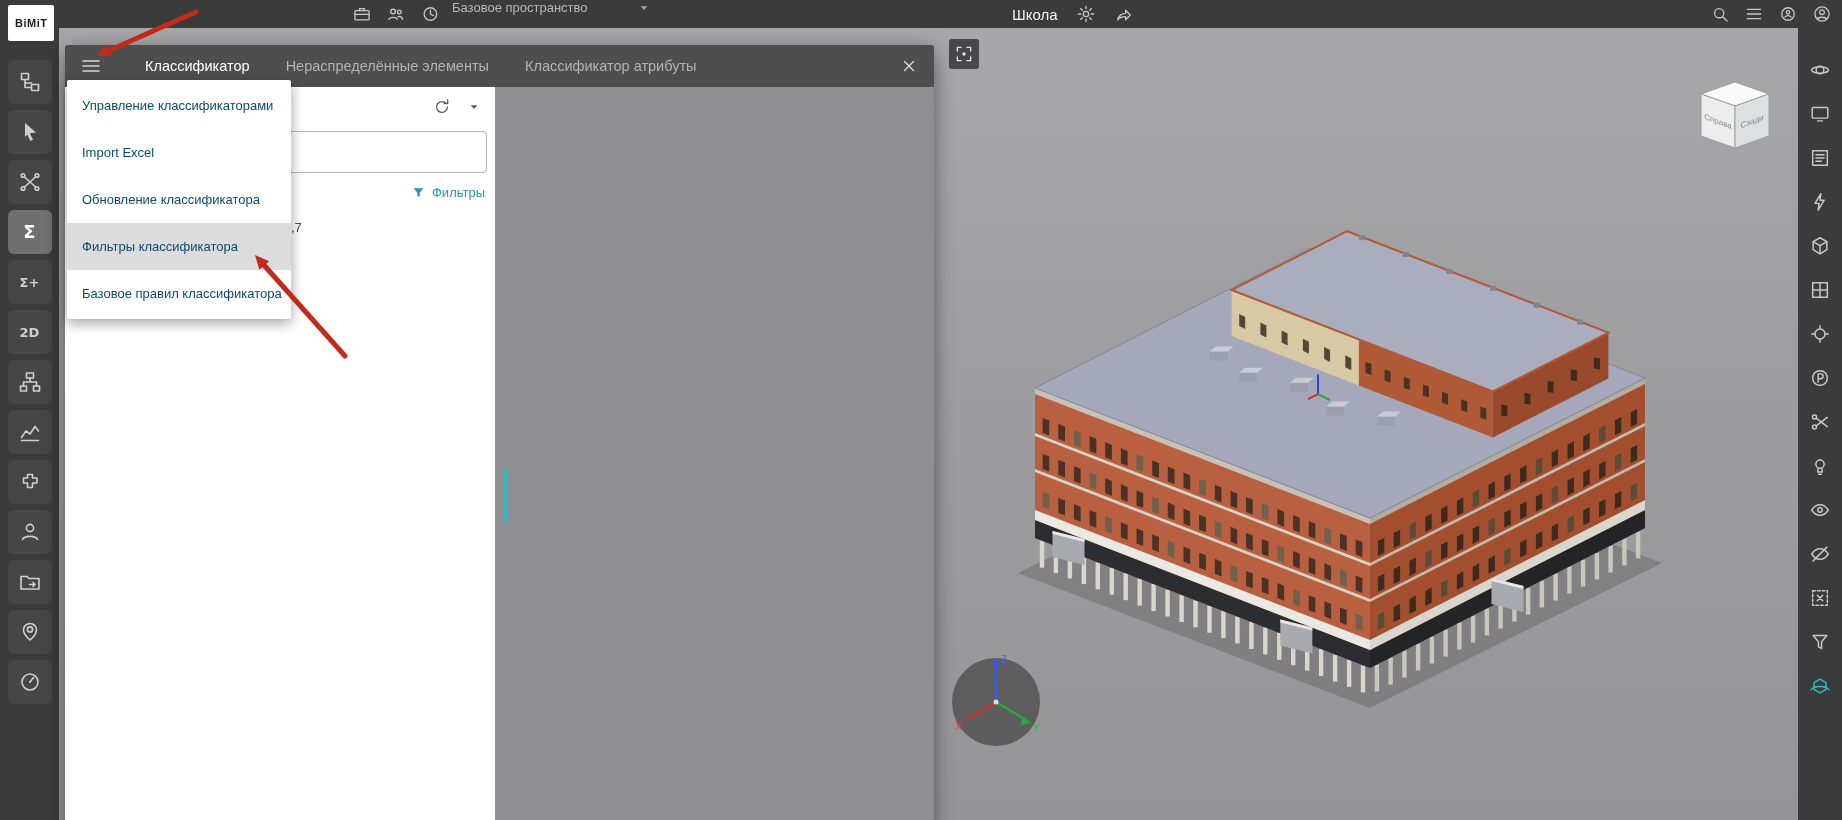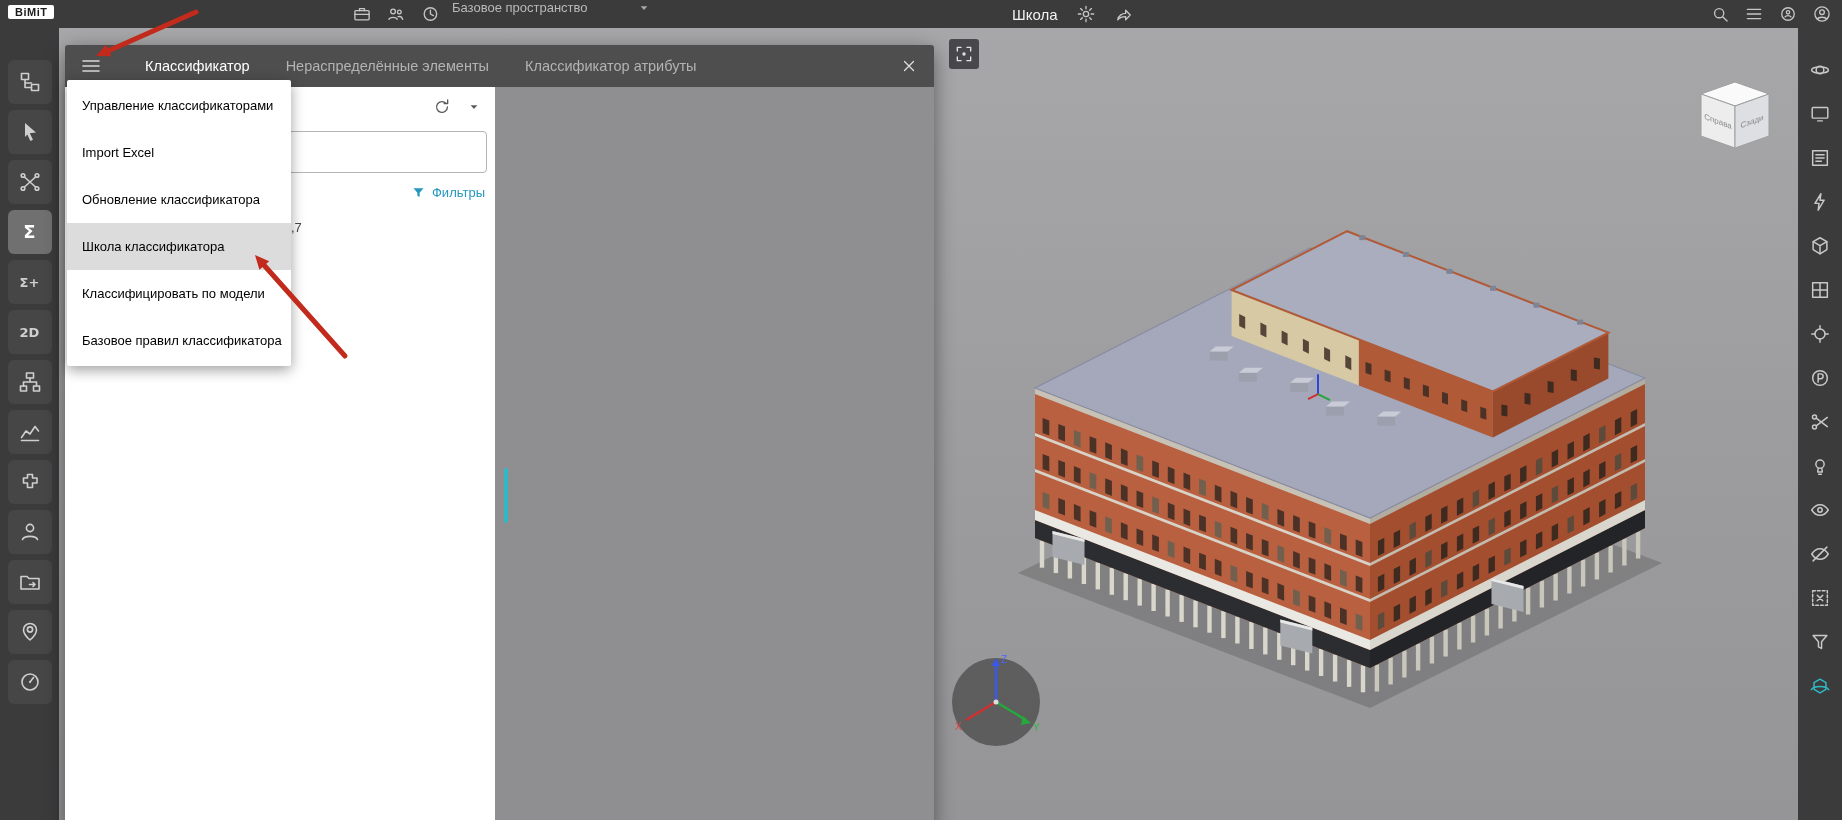--- a/index.html
+++ b/index.html
@@ -6,21 +6,21 @@
   html,body{width:1842px;height:820px;overflow:hidden;background:#3b3b3b;
     font-family:"Liberation Sans",sans-serif}
   #page{position:relative;width:1842px;height:820px}
   button{font-family:inherit}
   .ic svg{width:100%;height:100%;display:block}
   .ic svg *{fill:none;stroke:currentColor;stroke-width:1.6;stroke-linecap:round;stroke-linejoin:round}
 
   
   #topbar{position:absolute;left:0;top:0;width:1842px;height:28px;background:#3b3b3b;z-index:6}
   .logo{position:absolute;left:8px;top:5px;background:#fff;color:#1c1c1c;font-weight:bold;
-    font-size:11px;padding:1px 7px;border-radius:2px;letter-spacing:.5px}
+    font-size:11px;padding:12px 7px;border-radius:2px;letter-spacing:.5px}
   #tb-left-icons{position:absolute;left:352px;top:4px;display:flex;gap:14px}
   .tbic{width:20px;height:20px;color:#c6c6c6;background:none;border:none;cursor:pointer;padding:0}
   #workspace{position:absolute;left:452px;top:0;height:28px;width:200px;display:flex;
     align-items:flex-start;justify-content:space-between;color:#b9b9b9;font-size:13px;cursor:pointer}
   #ws-caret{width:16px;height:16px;color:#a9a9a9}
   #tb-title{position:absolute;left:1012px;top:0;height:28px;display:flex;align-items:center;gap:18px}
   .title-text{color:#f2f2f2;font-size:15px}
   #tb-right-icons{position:absolute;right:10px;top:4px;display:flex;gap:14px}
 
   
@@ -75,21 +75,21 @@
     padding:12px 10px 0 0;color:#2596be;font-size:13px;cursor:pointer}
   #filter-funnel{width:15px;height:15px}
   #partial-item{position:absolute;left:226px;top:133px;font-size:13px;color:#4a4a4a}
   #links-header{height:29px;background:#ececec;border-bottom:1px solid #dcdcdc;display:flex;
     align-items:center;padding:0 10px;font-size:13.5px;color:#3f3f3f;cursor:pointer;flex:0 0 auto}
   #links-body{flex:1;background:#fff}
 
   
   #ctx-menu{position:absolute;left:67px;top:80px;width:224px;background:#fff;z-index:20;
     border-radius:2px;box-shadow:0 4px 14px rgba(0,0,0,.38);padding:2px 0}
-  .menu-item{height:47px;display:flex;align-items:center;padding-left:15px;font-size:13px;color:#000000;cursor:pointer}
+  .menu-item{height:47px;display:flex;align-items:center;padding-left:15px;font-size:13px;color:#0c4a6e;cursor:pointer}
   .menu-item.highlighted{background:#dcdcdc}
 
   
   #arrows{position:absolute;left:0;top:0;width:1842px;height:820px;z-index:30;pointer-events:none}
 </style>
 </head>
 <body>
 
 <div id="page">
 
@@ -696,24 +696,21 @@
   <div class="menu-item">
       <span>Управление классификаторами</span>
     </div>
       <div class="menu-item">
       <span>Import Excel</span>
     </div>
       <div class="menu-item">
       <span>Обновление классификатора</span>
     </div>
       <div class="menu-item highlighted">
-      <span>Школа классификатора</span>
-    </div>
-      <div class="menu-item">
-      <span>Классифицировать по модели</span>
+      <span>Фильтры классификатора</span>
     </div>
       <div class="menu-item">
       <span>Базовое правил классификатора</span>
     </div>
     </div>
 
   <svg id="arrows">
     <line x1="196" y1="12" x2="108" y2="51" stroke="#c22a1c" stroke-width="5" stroke-linecap="round"></line>
     <polygon points="96,56 106.2,44.5 111.4,56.3" fill="#c22a1c"></polygon>
     <line x1="345" y1="356" x2="263" y2="264" stroke="#c22a1c" stroke-width="5" stroke-linecap="round"></line>

